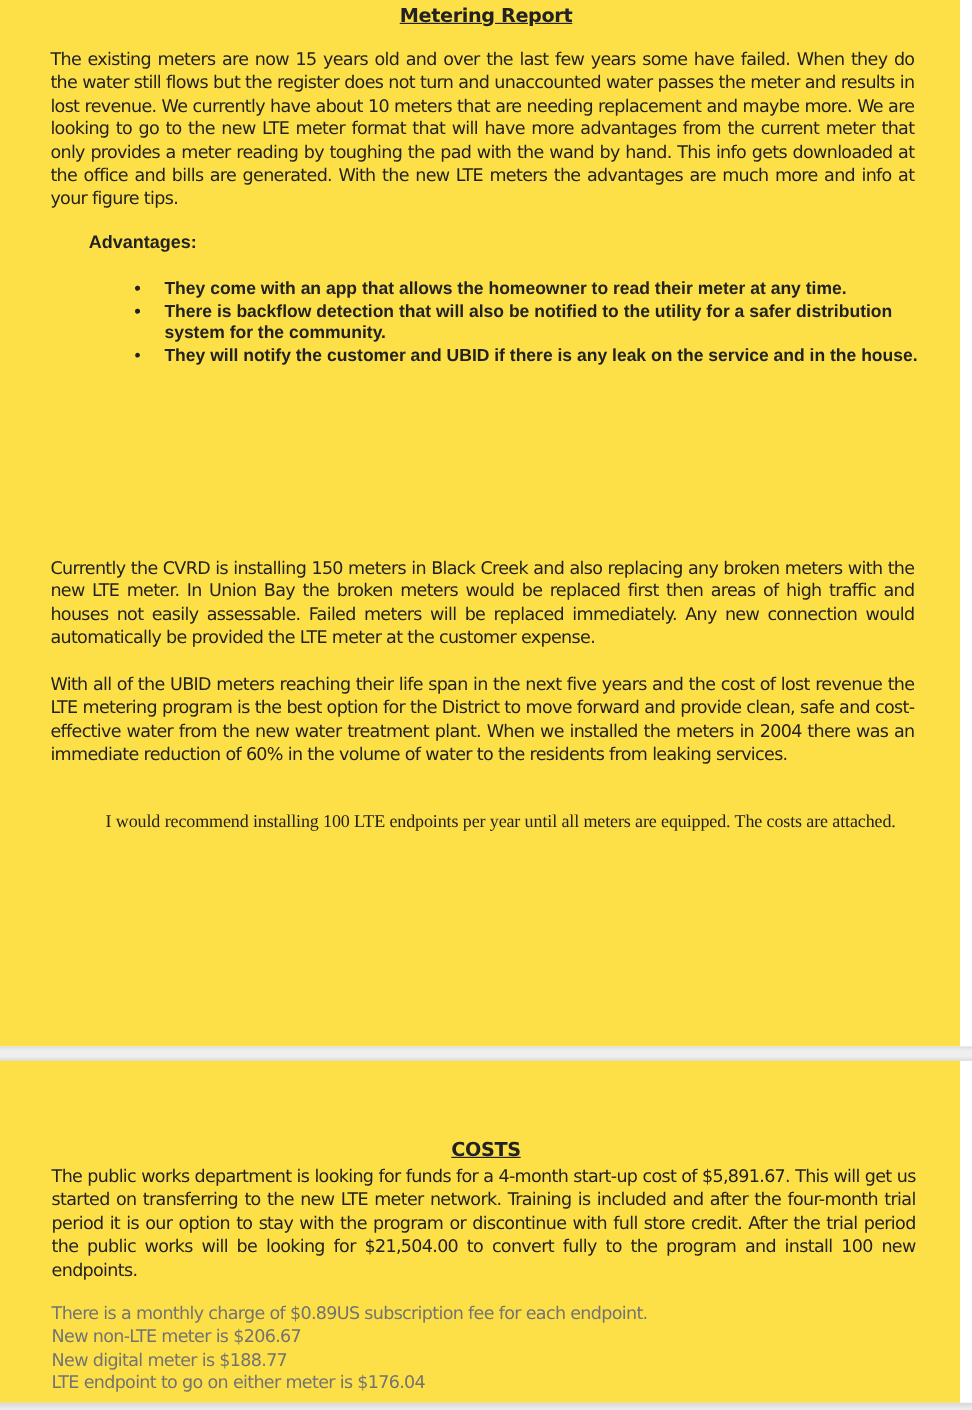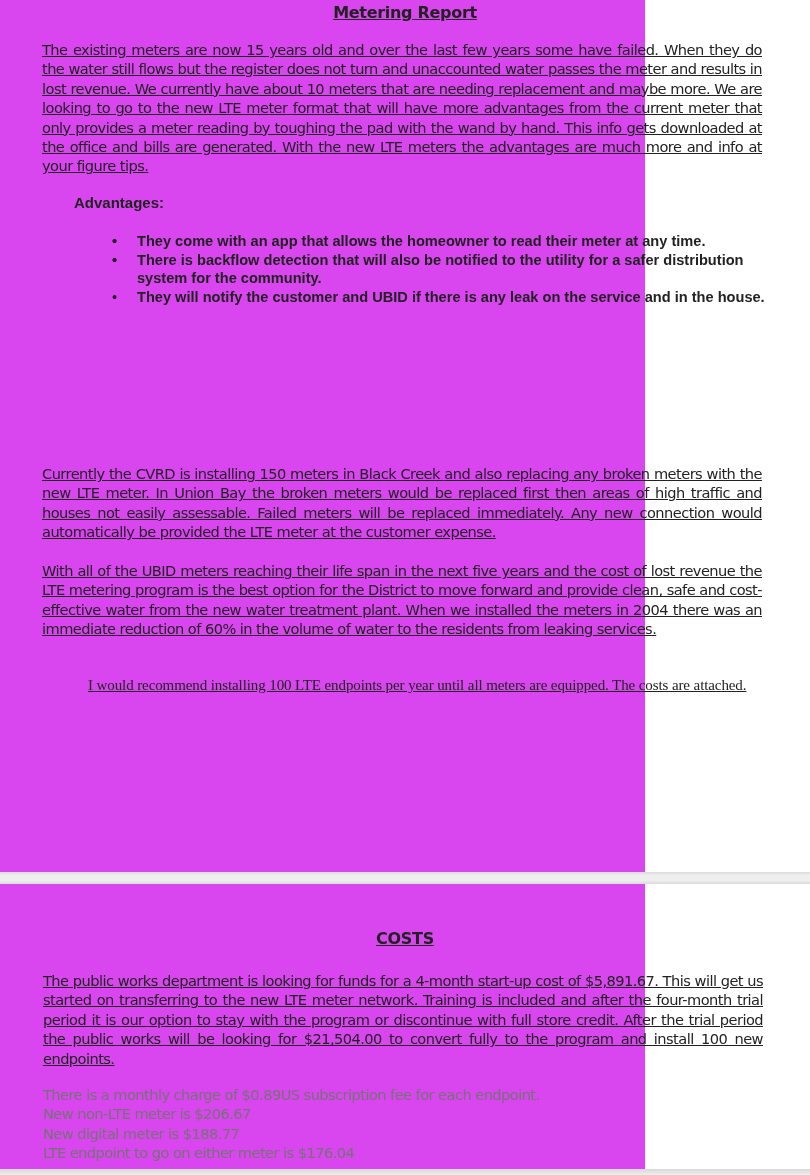--- a/index.html
+++ b/index.html
@@ -4,21 +4,21 @@
 <style>
   html, body { margin: 0; padding: 0; }
   body {
     width: 810px; height: 1175px; overflow: hidden;
     background: #ffffff;
     color: #1a1a1a;
     font-family: "Liberation Sans", "DejaVu Sans", sans-serif;
     position: relative;
   }
   .page {
-    position: absolute; left: 0; width: 645px; background: #d946ef;
+    position: absolute; left: 0; width: 800px; background: #fde047;
   }
   .page1 { top: 0; height: 872px; }
   .gap {
     position: absolute; left: 0; top: 872px; width: 810px; height: 12px;
     background: linear-gradient(#dcdcdc, #efefef 30%, #efefef 70%, #dadada);
   }
   .page2 { top: 884px; height: 285px; }
   .bottom-gap {
     position: absolute; left: 0; top: 1169px; width: 810px; height: 6px;
     background: linear-gradient(#d8d8d8, #efefef);
@@ -30,21 +30,20 @@
     font-family: "DejaVu Sans", sans-serif;
     letter-spacing: -0.3px;
   }
   .para {
     position: absolute; left: 42px; width: 720px;
     font-family: "DejaVu Sans", sans-serif;
     font-size: 14.6px; line-height: 19.4px;
     text-align: justify; letter-spacing: -0.55px;
     word-spacing: 0px;
     color: #222;
-    text-decoration: underline;
   }
   .adv-heading {
     position: absolute; left: 74px; top: 194px;
     font-weight: bold; font-size: 15px; color: #222;
   }
   ul.adv {
     position: absolute; left: 112px; top: 232px; width: 660px;
     margin: 0; padding: 0; list-style: none;
     font-weight: bold; font-size: 14.6px; line-height: 18.6px; color: #222;
   }
@@ -77,21 +76,21 @@
   <div class="para" style="top:464px;">Currently the CVRD is installing 150 meters in Black Creek and also replacing any broken meters with the new LTE meter. In Union Bay the broken meters would be replaced first then areas of high traffic and houses not easily assessable. Failed meters will be replaced immediately.  Any new connection would automatically be provided the LTE meter at the customer expense.</div>
 
   <div class="para" style="top:561px;">With all of the UBID meters reaching their life span in the next five years and the cost of lost revenue the LTE metering program is the best option for the District to move forward and provide clean, safe and cost-effective water from the new water treatment plant. When we installed the meters in 2004 there was an immediate reduction of 60% in the volume of water to the residents from leaking services.</div>
 
   <div class="para serif" style="top:676px;">I would recommend installing 100 LTE endpoints per year until all meters are equipped. The costs are attached.</div>
 </div>
 
 <div class="gap"></div>
 
 <div class="page page2">
-  <div class="title" style="top:45px;">COSTS</div>
+  <div class="title" style="top:64px;">COSTS</div>
   <div class="para" style="top:87px; left:43px;">The public works department is looking for funds for a 4-month start-up cost of $5,891.67. This will get us started on transferring to the new LTE meter network. Training is included and after the four-month trial period it is our option to stay with the program or discontinue with full store credit. After the trial period the public works will be looking for $21,504.00 to convert fully to the program and install 100 new endpoints.</div>
 </div>
 
 <div class="plain-lines">
   <div>There is a monthly charge of $0.89US subscription fee for each endpoint.</div>
   <div>New non-LTE meter is $206.67</div>
   <div>New digital meter is $188.77</div>
   <div>LTE endpoint to go on either meter is $176.04</div>
 </div>
 

